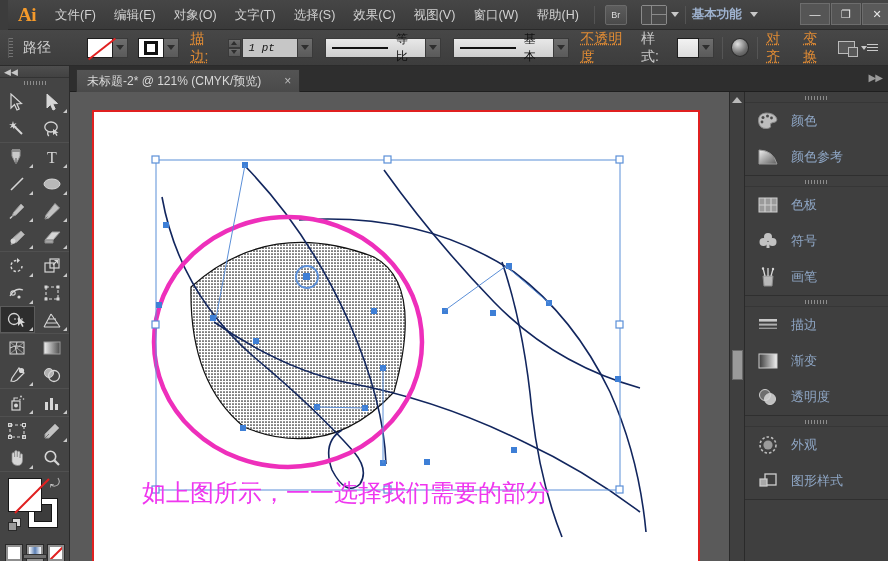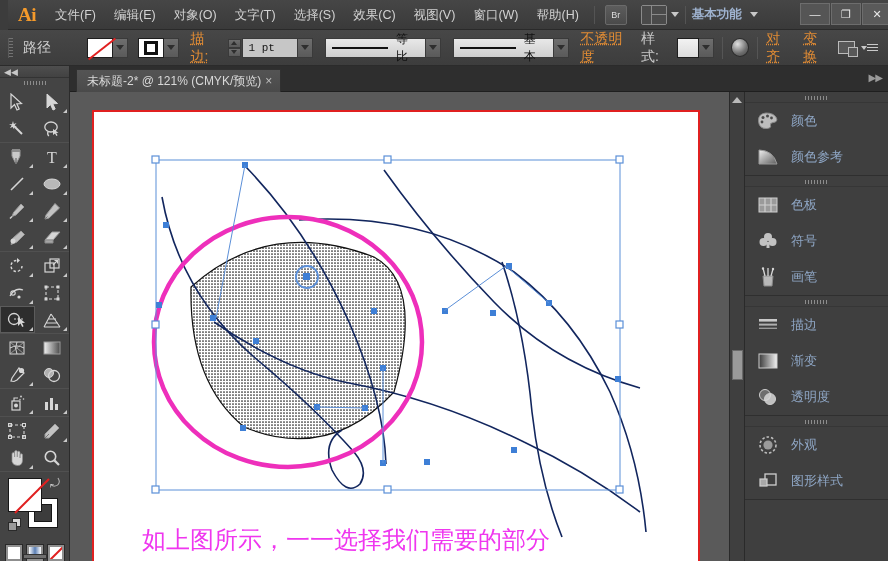--- a/index.html
+++ b/index.html
@@ -104,21 +104,21 @@
   .spin-a {
     width: 13px; height: 9px; background: linear-gradient(#6e6e6e,#5a5a5a);
     border: 1px solid #3a3a3a; display: flex;
     align-items: center; justify-content: center;
   }
   .tri-up { width:0;height:0;border-left:3px solid transparent;border-right:3px solid transparent;border-bottom:4px solid #2e2e2e; }
   .tri-dn { width:0;height:0;border-left:3px solid transparent;border-right:3px solid transparent;border-top:4px solid #2e2e2e; }
   .num-field {
     width: 58px; height: 20px; background: #c6c6c6; border: 1px solid #3a3a3a;
     color: #141414; font-size: 11px; font-family: "Liberation Mono","DejaVu Sans Mono",monospace;
-    line-height: 19px; padding-left: 6px;
+    line-height: 19px; padding-left: 6px; font-style: italic;
   }
   .combo {
     height: 20px; background: linear-gradient(#e8e8e8,#cfcfcf);
     border: 1px solid #3a3a3a; display: flex; align-items: center;
     padding: 0 6px; gap: 8px; color: #111; font-size: 12px;
   }
   .combo .line { width: 58px; height: 2px; background: #111; }
   .style-swatch {
     width: 22px; height: 20px; border: 1px solid #1e1e1e;
     background: linear-gradient(#f2f2f2,#dcdcdc);
@@ -141,21 +141,21 @@
 
   
   .tabbar {
     position: absolute; left: 0; top: 66px; width: 888px; height: 26px;
     background: #2e2e2e; border-bottom: 1px solid #1f1f1f;
   }
   .doc-tab {
     position: absolute; left: 76px; top: 3px; height: 23px;
     background: linear-gradient(#545454,#4a4a4a);
     border: 1px solid #303030; border-bottom: none;
-    display: flex; align-items: center; gap: 4px; padding: 0 8px 0 10px;
+    display: flex; align-items: center; gap: 23px; padding: 0 8px 0 10px;
   }
   .doc-tab .title { color: #d8d8d8; font-size: 12px; white-space: nowrap; }
   .doc-tab .closex { color: #bdbdbd; font-size: 12px; }
   .tab-arrows { position:absolute; right:6px; top:6px; color:#9a9a9a; font-size:10px; letter-spacing:-1px; }
   .tab-arrows-l { position:absolute; left:6px; top:6px; color:#9a9a9a; font-size:10px; letter-spacing:-1px; }
 
   
   .toolbar {
     position: absolute; left: 0; top: 66px; width: 70px; height: 495px;
     background: #444; border-right: 1px solid #2b2b2b;
@@ -239,21 +239,20 @@
   }
   .artboard {
     position: absolute; left: 22px; top: 18px; width: 608px; height: 455px;
     background: #ffffff; border: 2px solid #e02020; border-bottom: none;
   }
   .canvas-svg { position: absolute; left: 0; top: 0; }
   .caption {
     position: absolute; left: 48px; top: 365px;
     color: #ef36ef; font-size: 24px; white-space: nowrap;
     font-family: "Liberation Serif", "DejaVu Serif", serif;
-    margin-top: 47px;
   }
   .vscroll {
     position: absolute; right: 0; top: 0; width: 15px; height: 469px;
     background: #3f3f3f; border-left: 1px solid #2a2a2a;
   }
   .vscroll .arrow-up {
     position:absolute; left:50%; top:5px; transform:translateX(-50%);
     width:0;height:0;border-left:5px solid transparent;border-right:5px solid transparent;border-bottom:6px solid #b9b9b9;
   }
   .vscroll .thumb {

